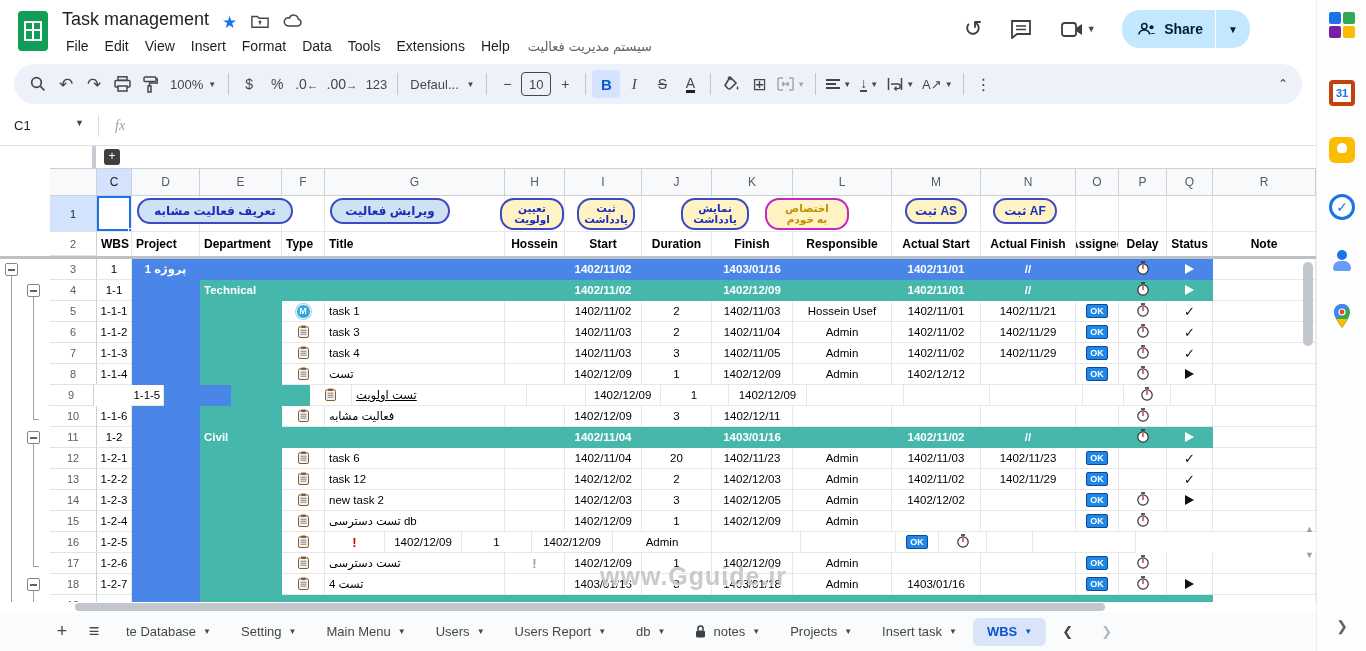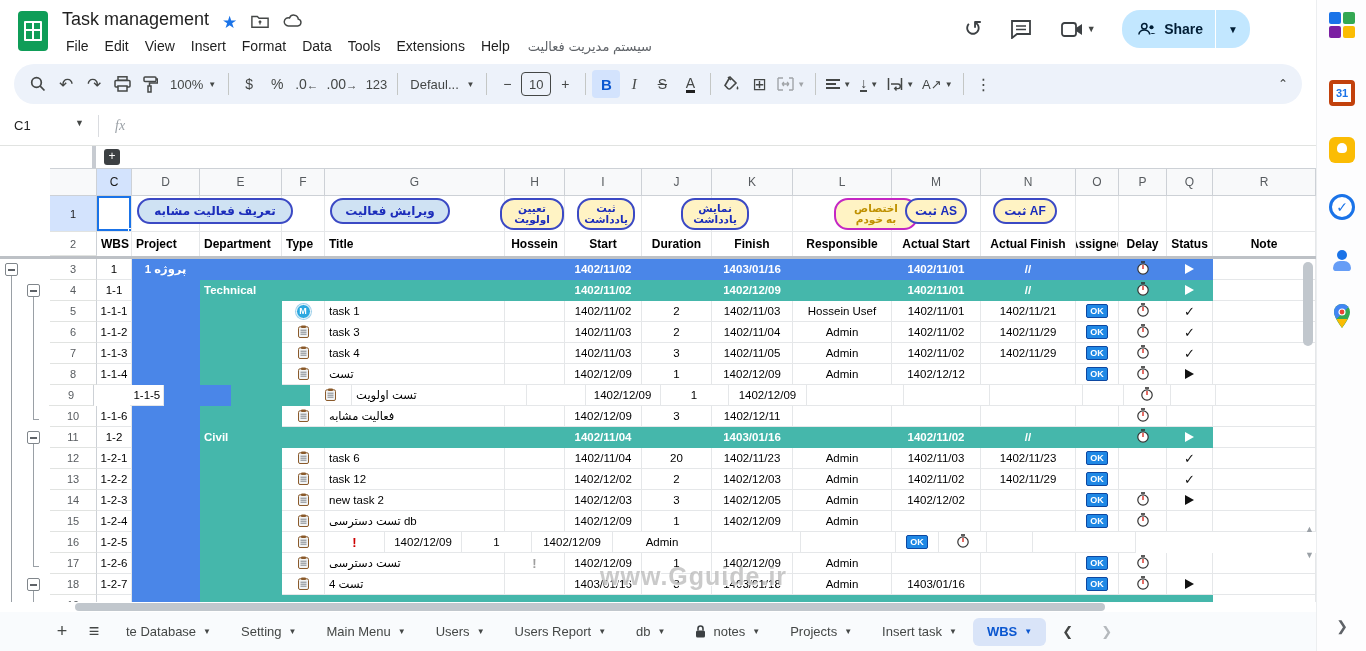--- a/index.html
+++ b/index.html
@@ -375,21 +375,21 @@
           <span>اولویت</span>
         </div>
         <div class="abtn cream two" style="left: 577px; width: 58px; top: 2px; height: 32px; position: absolute;">
           <span>ثبت</span>
           <span>یادداشت</span>
         </div>
         <div class="abtn cream two" style="left: 681px; width: 68px; top: 2px; height: 32px; position: absolute;">
           <span>نمایش</span>
           <span>یادداشت</span>
         </div>
-        <div class="abtn magenta two" style="left: 834px; width: 84px; top: 2px; height: 32px; position: absolute;">
+        <div class="abtn magenta two" style="left: 765px; width: 84px; top: 2px; height: 32px; position: absolute;">
           <span>اختصاص</span>
           <span>به خودم</span>
         </div>
         <div class="abtn cream" style="left: 905px; width: 62px; top: 2px; height: 26px; position: absolute;">
           <span class="ltr">ثبت AS</span>
         </div>
         <div class="abtn cream" style="left: 993px; width: 64px; top: 2px; height: 26px; position: absolute;">
           <span class="ltr">ثبت AF</span>
         </div>
       </div>
@@ -648,21 +648,21 @@
             <div class="cell c-teal" style="width: 82px; height: 21px;"></div>
             <div class="cell" style="width: 43px; height: 21px;">
               <span><svg width="11" height="13" viewBox="0 0 11 13">
                   <rect x="0.5" y="1.8" width="10" height="10.7" rx="1.5" fill="#f1f3f4" stroke="#8a5a2b" stroke-width="1"></rect>
                   <rect x="3" y="0.5" width="5" height="2.6" rx="1" fill="#8a5a2b"></rect>
                   <line x1="2.5" y1="5.2" x2="8.5" y2="5.2" stroke="#80868b"></line>
                   <line x1="2.5" y1="7.2" x2="8.5" y2="7.2" stroke="#80868b"></line>
                   <line x1="2.5" y1="9.2" x2="8.5" y2="9.2" stroke="#80868b"></line>
                 </svg></span>
             </div>
-            <div class="cell left" style="width: 180px; height: 21px;">تست اولویت</div>
+            <div class="cell left" style="width: 180px; height: 21px; text-decoration: underline;">تست اولویت</div>
             <div class="cell" style="width: 60px; height: 21px;"></div>
             <div class="cell" style="width: 77px; height: 21px;">1402/12/09</div>
             <div class="cell" style="width: 70px; height: 21px;">1</div>
             <div class="cell" style="width: 81px; height: 21px;">1402/12/09</div>
             <div class="cell" style="width: 99px; height: 21px;"></div>
             <div class="cell" style="width: 89px; height: 21px;"></div>
             <div class="cell" style="width: 95px; height: 21px;"></div>
             <div class="cell" style="width: 43px; height: 21px;"></div>
             <div class="cell" style="width: 48px; height: 21px;">
               <span><svg width="14" height="14" viewBox="0 0 14 14">

